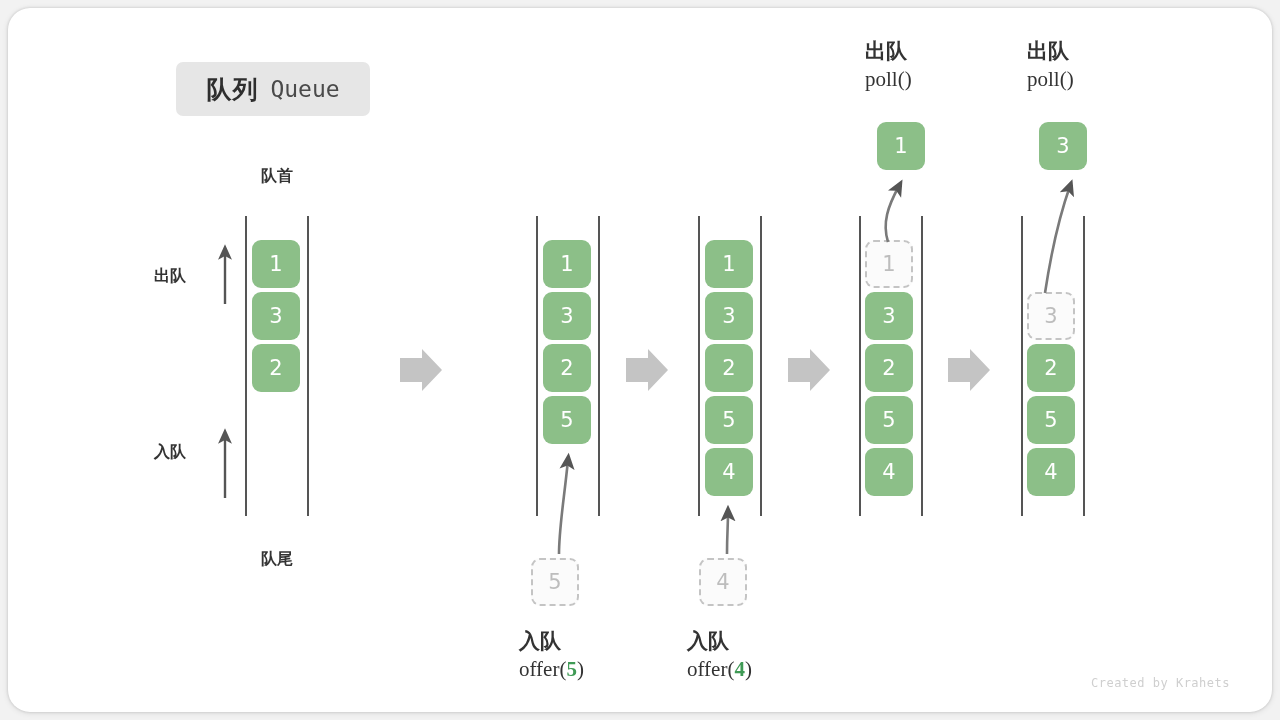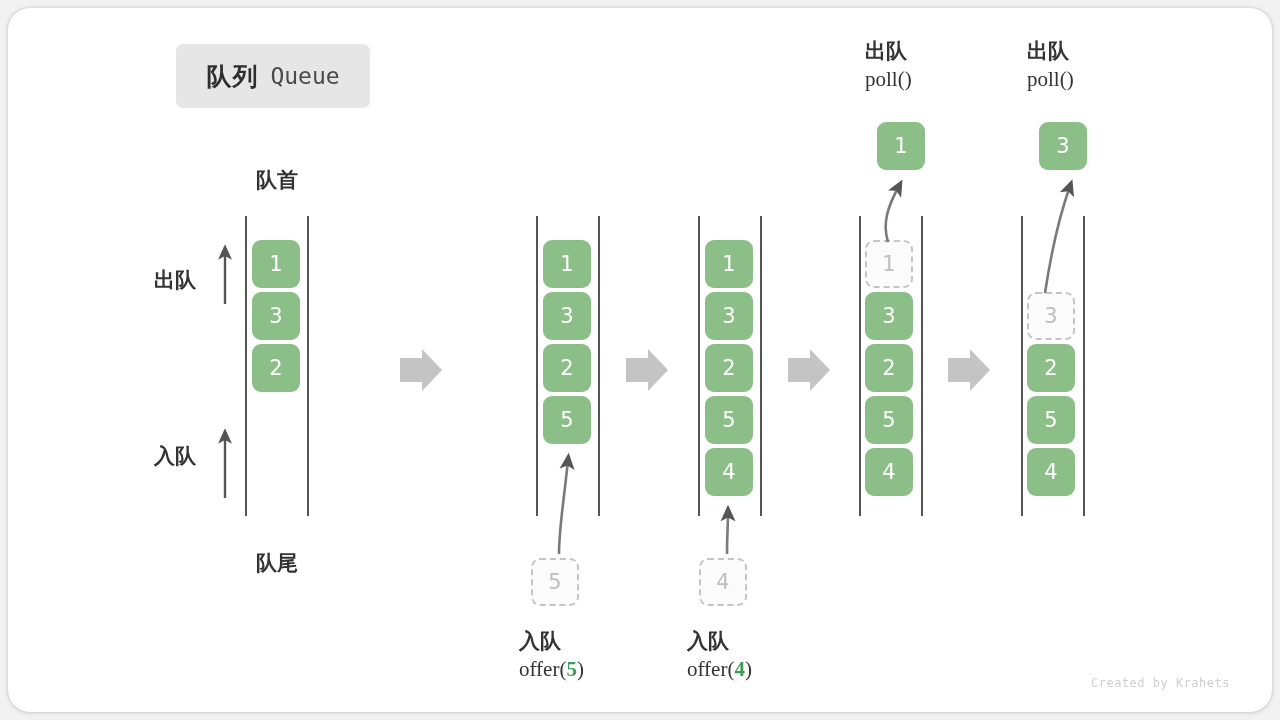--- a/index.html
+++ b/index.html
@@ -24,23 +24,23 @@
     background: #ffffff;
     border-radius: 22px;
     box-shadow: 0 0 3px rgba(0,0,0,0.16), 0 1px 6px rgba(0,0,0,0.10);
     overflow: hidden;
   }
 
   
   .title-badge {
     position: absolute;
     left: 168px;
-    top: 36px;
+    top: 54px;
     width: 194px;
-    height: 64px;
+    height: 54px;
     background: #e6e6e6;
     border-radius: 7px;
     display: flex;
     align-items: center;
     justify-content: center;
     gap: 12px;
   }
   .title-cn {
     font-family: "Liberation Sans", sans-serif;
     font-weight: bold;
@@ -52,21 +52,21 @@
     font-family: "DejaVu Sans Mono", monospace;
     font-size: 23px;
     color: #4a4a4a;
   }
 
   
   .cn-label {
     position: absolute;
     font-family: Liberation Sans, sans-serif;
     font-weight: bold;
-    font-size: 21px;
+    font-size: 16px;
     color: #333333;
     white-space: nowrap;
   }
   .op-label {
     position: absolute;
     white-space: nowrap;
     text-align: left;
   }
   .op-cn {
     font-family: "Liberation Sans", sans-serif;

